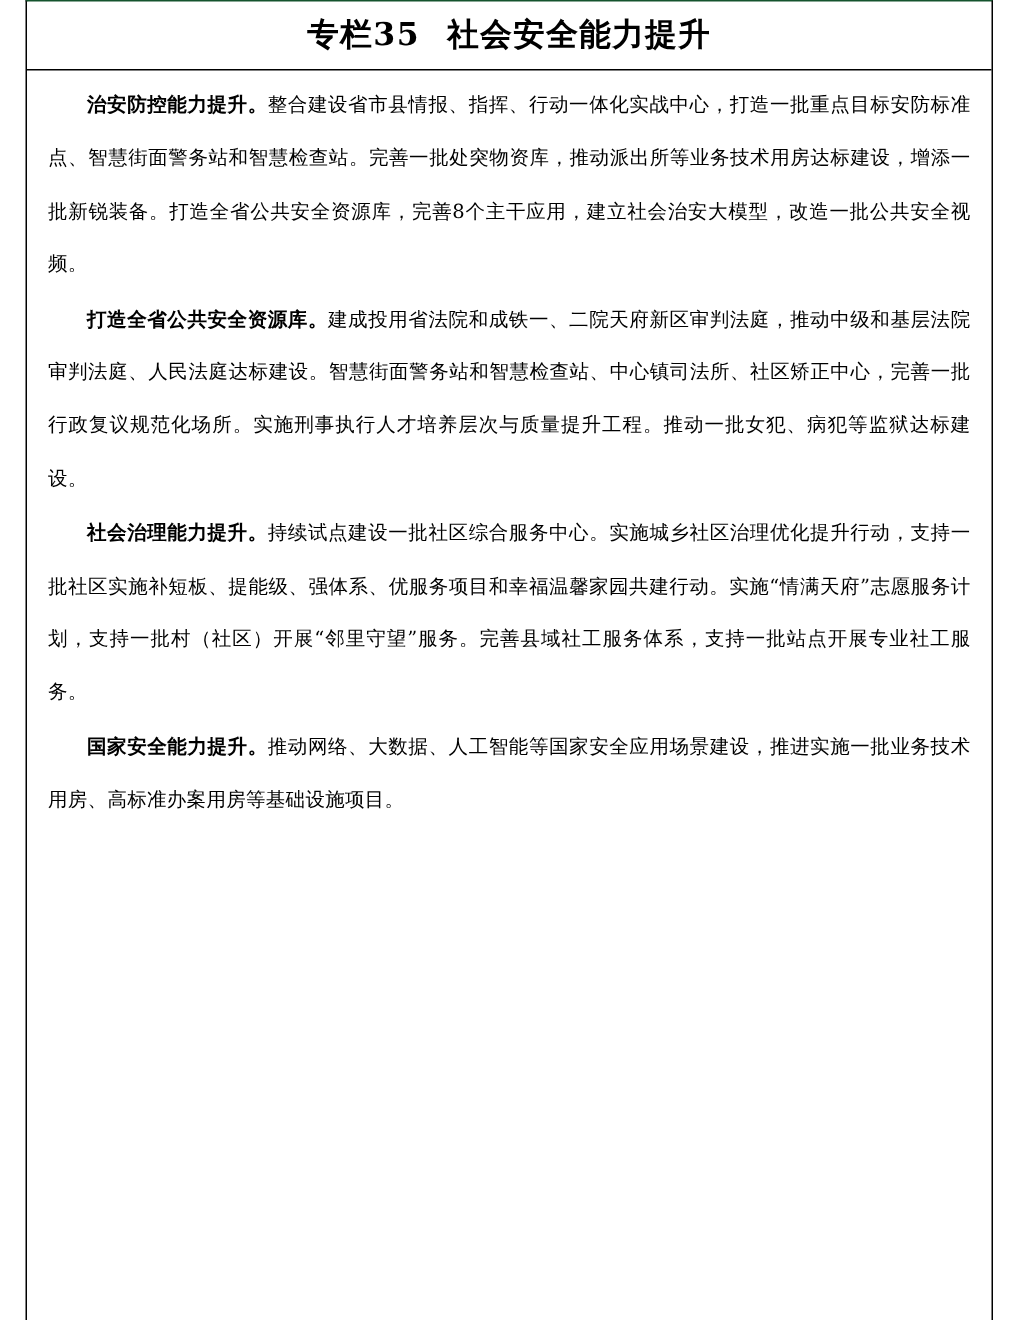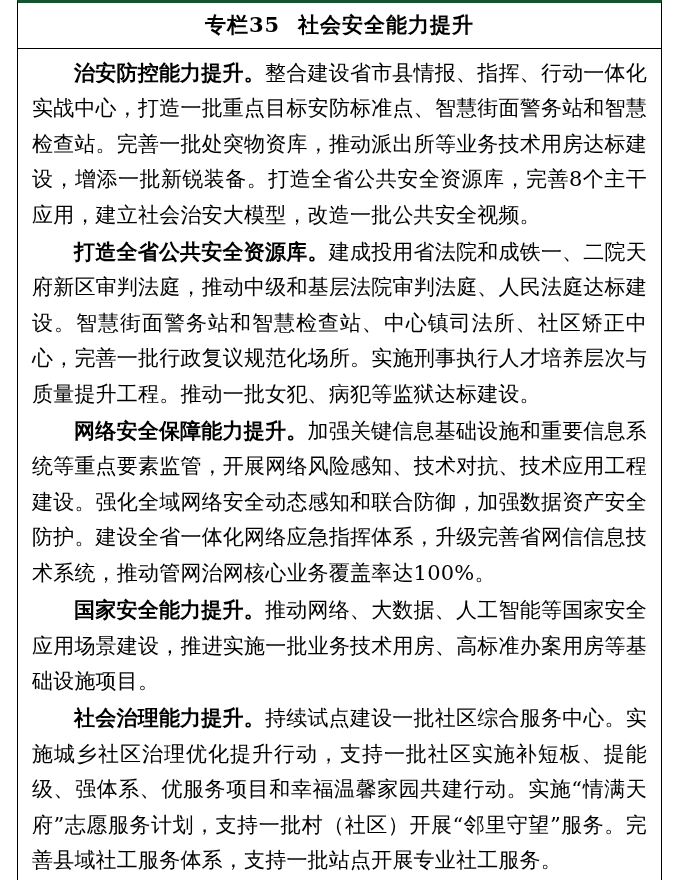--- a/index.html
+++ b/index.html
@@ -13,21 +13,21 @@
     font-family: "DejaVu Serif", "Liberation Serif", serif;
     color: #000000;
     overflow: hidden;
   }
   .box {
     position: relative;
     width: 645px;
     margin: 0 auto;
     box-sizing: border-box;
     border: 1px solid #000000;
-    border-top: 3px solid #14532d;
+    border-top: 1px solid #14532d;
     border-bottom: none;
     height: 880px;
   }
   .title-bar {
     border-bottom: 1px solid #000000;
     text-align: center;
     padding: 8px 0 9px 0;
     font-size: 21px;
     font-weight: bold;
     letter-spacing: 1px;
@@ -35,21 +35,21 @@
   }
   .title-bar .t-num {
     margin-right: 18px;
   }
   .body-area {
     padding: 6px 14px 0 14px;
   }
   p.para {
     margin: 0 0 1px 0;
     text-indent: 2em;
-    font-size: 21px;
+    font-size: 13px;
     line-height: 35.4px;
     text-align: justify;
     text-justify: inter-ideograph;
     letter-spacing: 0.2px;
   }
   .lead {
     font-weight: bold;
   }
 </style>
 </head>
@@ -64,26 +64,23 @@
   <div class="body-area">
 
     <p class="para">
       <span class="lead">治安防控能力提升。</span><span>整合建设省市县情报、指挥、行动一体化实战中心，打造一批重点目标安防标准点、智慧街面警务站和智慧检查站。完善一批处突物资库，推动派出所等业务技术用房达标建设，增添一批新锐装备。打造全省公共安全资源库，完善8个主干应用，建立社会治安大模型，改造一批公共安全视频。</span>
     </p>
 
     <p class="para">
       <span class="lead">打造全省公共安全资源库。</span><span>建成投用省法院和成铁一、二院天府新区审判法庭，推动中级和基层法院审判法庭、人民法庭达标建设。智慧街面警务站和智慧检查站、中心镇司法所、社区矫正中心，完善一批行政复议规范化场所。实施刑事执行人才培养层次与质量提升工程。推动一批女犯、病犯等监狱达标建设。</span>
     </p>
 
+
     <p class="para">
-      <span class="lead">网络安全保障能力提升。</span><span>加强关键信息基础设施和重要信息系统等重点要素监管，开展网络风险感知、技术对抗、技术应用工程建设。强化全域网络安全动态感知和联合防御，加强数据资产安全防护。建设全省一体化网络应急指挥体系，升级完善省网信信息技术系统，推动管网治网核心业务覆盖率达100%。</span>
+      <span class="lead">社会治理能力提升。</span><span>持续试点建设一批社区综合服务中心。实施城乡社区治理优化提升行动，支持一批社区实施补短板、提能级、强体系、优服务项目和幸福温馨家园共建行动。实施“情满天府”志愿服务计划，支持一批村（社区）开展“邻里守望”服务。完善县域社工服务体系，支持一批站点开展专业社工服务。</span>
     </p>
 
     <p class="para">
       <span class="lead">国家安全能力提升。</span><span>推动网络、大数据、人工智能等国家安全应用场景建设，推进实施一批业务技术用房、高标准办案用房等基础设施项目。</span>
     </p>
 
-    <p class="para">
-      <span class="lead">社会治理能力提升。</span><span>持续试点建设一批社区综合服务中心。实施城乡社区治理优化提升行动，支持一批社区实施补短板、提能级、强体系、优服务项目和幸福温馨家园共建行动。实施“情满天府”志愿服务计划，支持一批村（社区）开展“邻里守望”服务。完善县域社工服务体系，支持一批站点开展专业社工服务。</span>
-    </p>
-
   </div>
 </div>
 
 </body></html>

